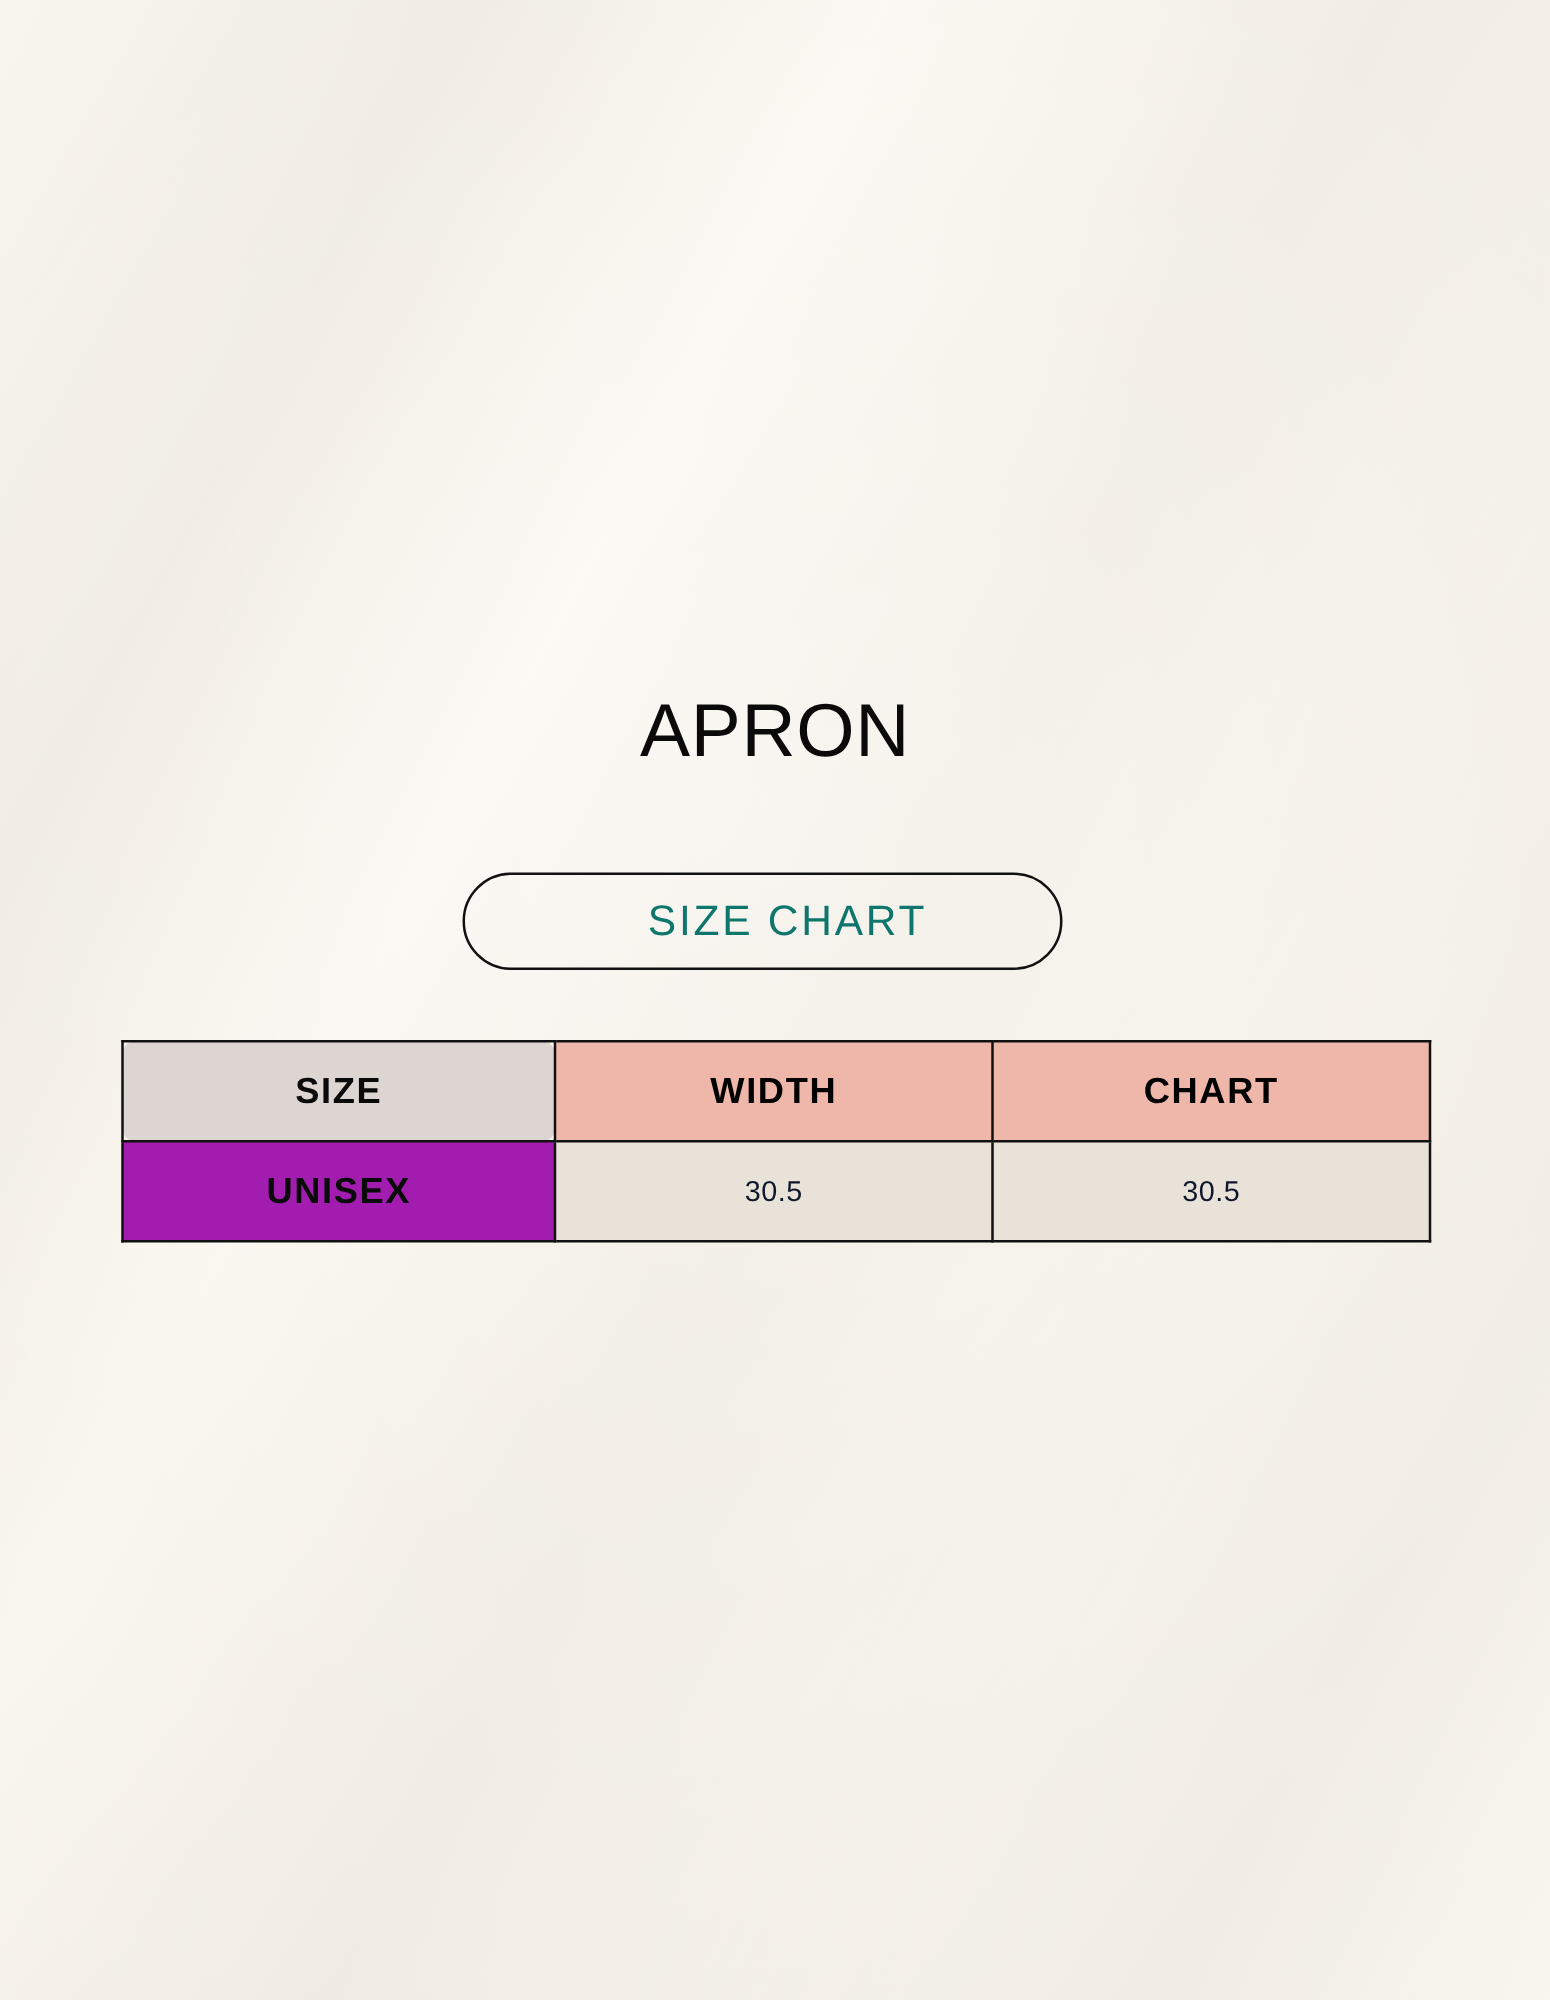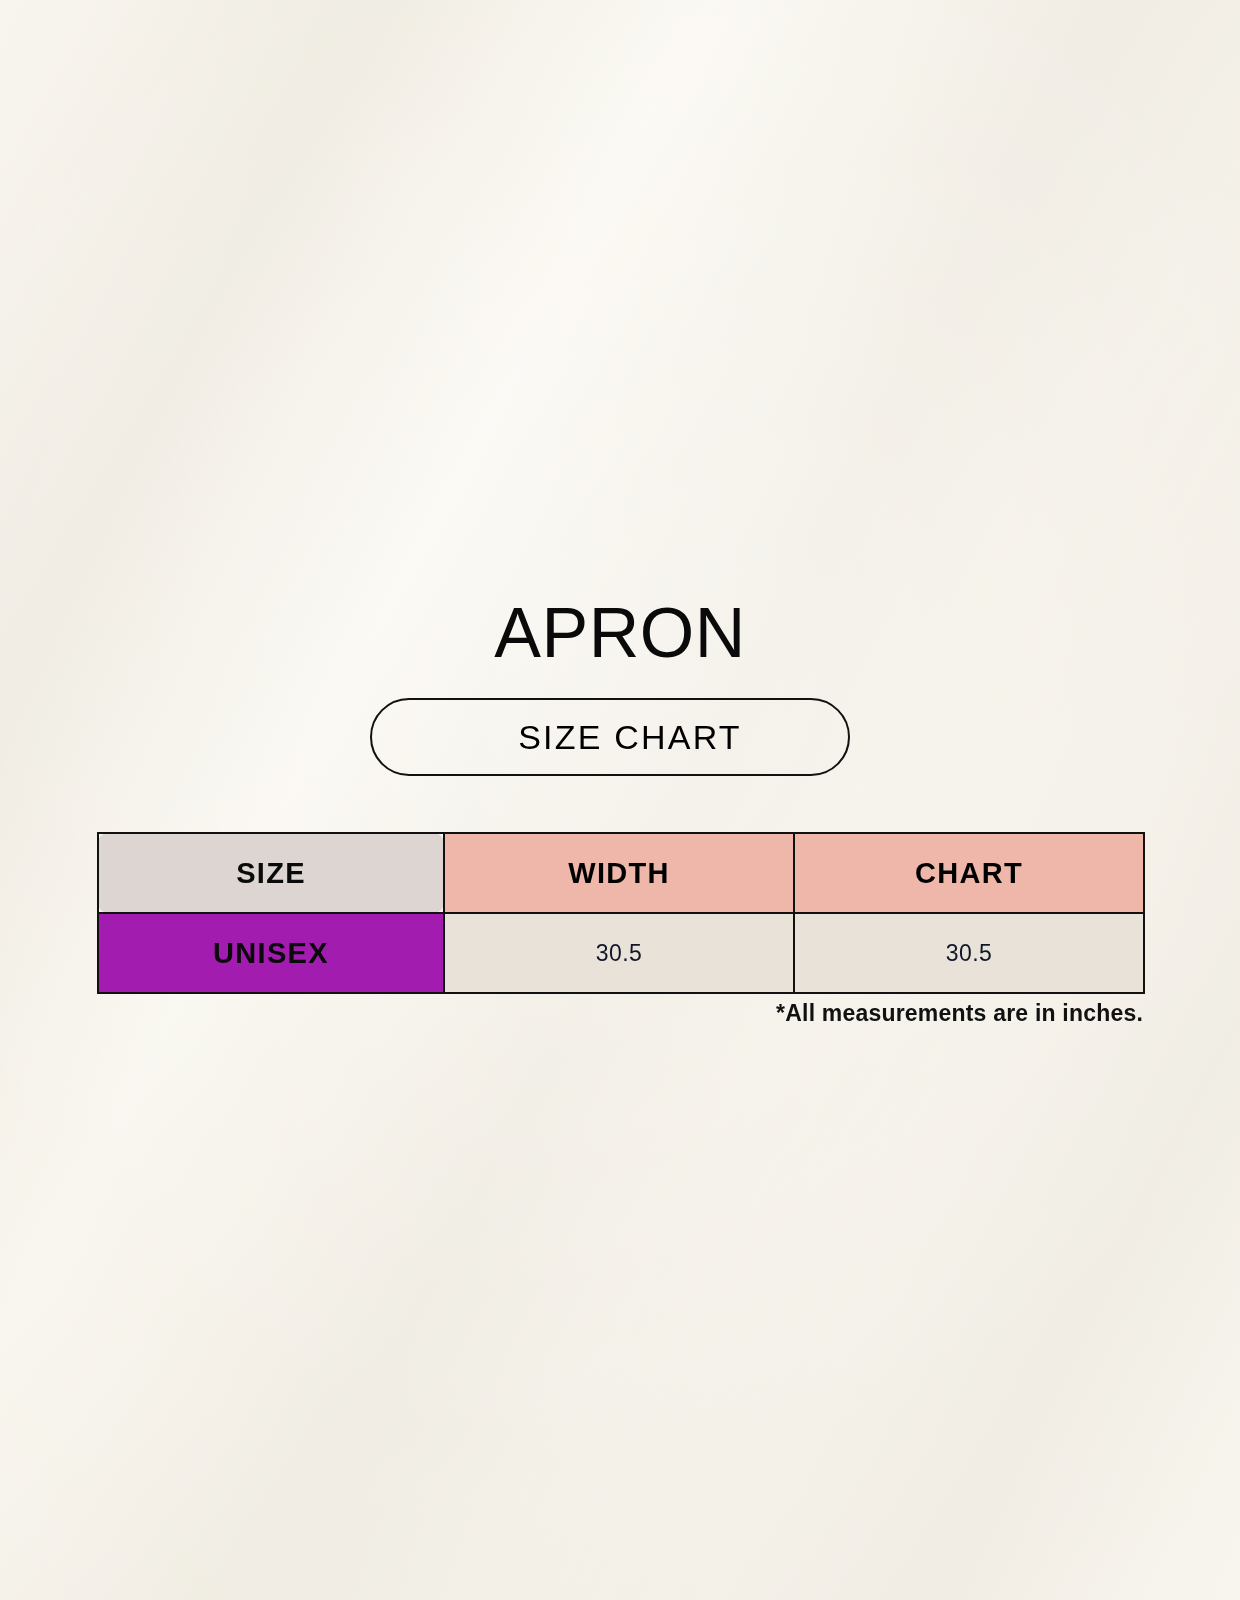--- a/index.html
+++ b/index.html
@@ -82,48 +82,47 @@
     height: 1600px;
   }
 
   .title {
     position: absolute;
     left: 0;
     top: 533;
     top: 533px;
     width: 1240px;
     text-align: center;
-    font-size: 70px;
+    font-size: 60px;
     line-height: 104px;
     font-weight: 400;
     letter-spacing: 0.5px;
     color: #0a0a0a;
     white-space: nowrap;
-    margin-top: 48px;
   }
 
   .pill {
     position: absolute;
     left: 370px;
     top: 698px;
     width: 480px;
     height: 78px;
     box-sizing: border-box;
     border: 2.5px solid #111111;
     border-radius: 39px;
     display: flex;
     align-items: center;
     justify-content: center;
     background: transparent;
   }
   .pill-label {
     font-size: 34px;
     font-weight: 500;
     letter-spacing: 2.2px;
-    color: #000000;
+    color: #0f766e;
     white-space: nowrap;
     margin-left: 40px;
   }
 
   
   .size-table {
     position: absolute;
     left: 97px;
     top: 832px;
     width: 1046px;
@@ -218,16 +217,15 @@
       </thead>
       <tbody>
         <tr>
           <td class="td-size">UNISEX</td>
           <td class="td-value">30.5</td>
           <td class="td-value">30.5</td>
         </tr>
       </tbody>
     </table>
 
-    <div class="footnote">*All measurements are in inches.</div>
 
   </div>
 </div>
 
 </body></html>

